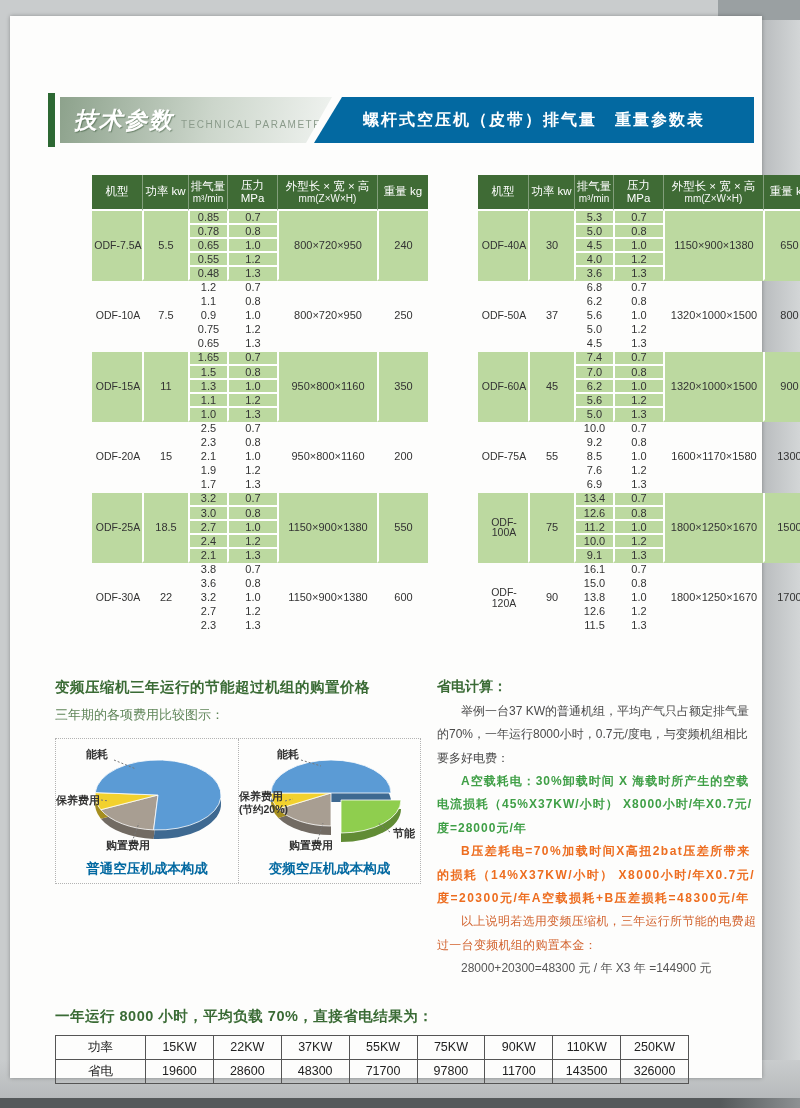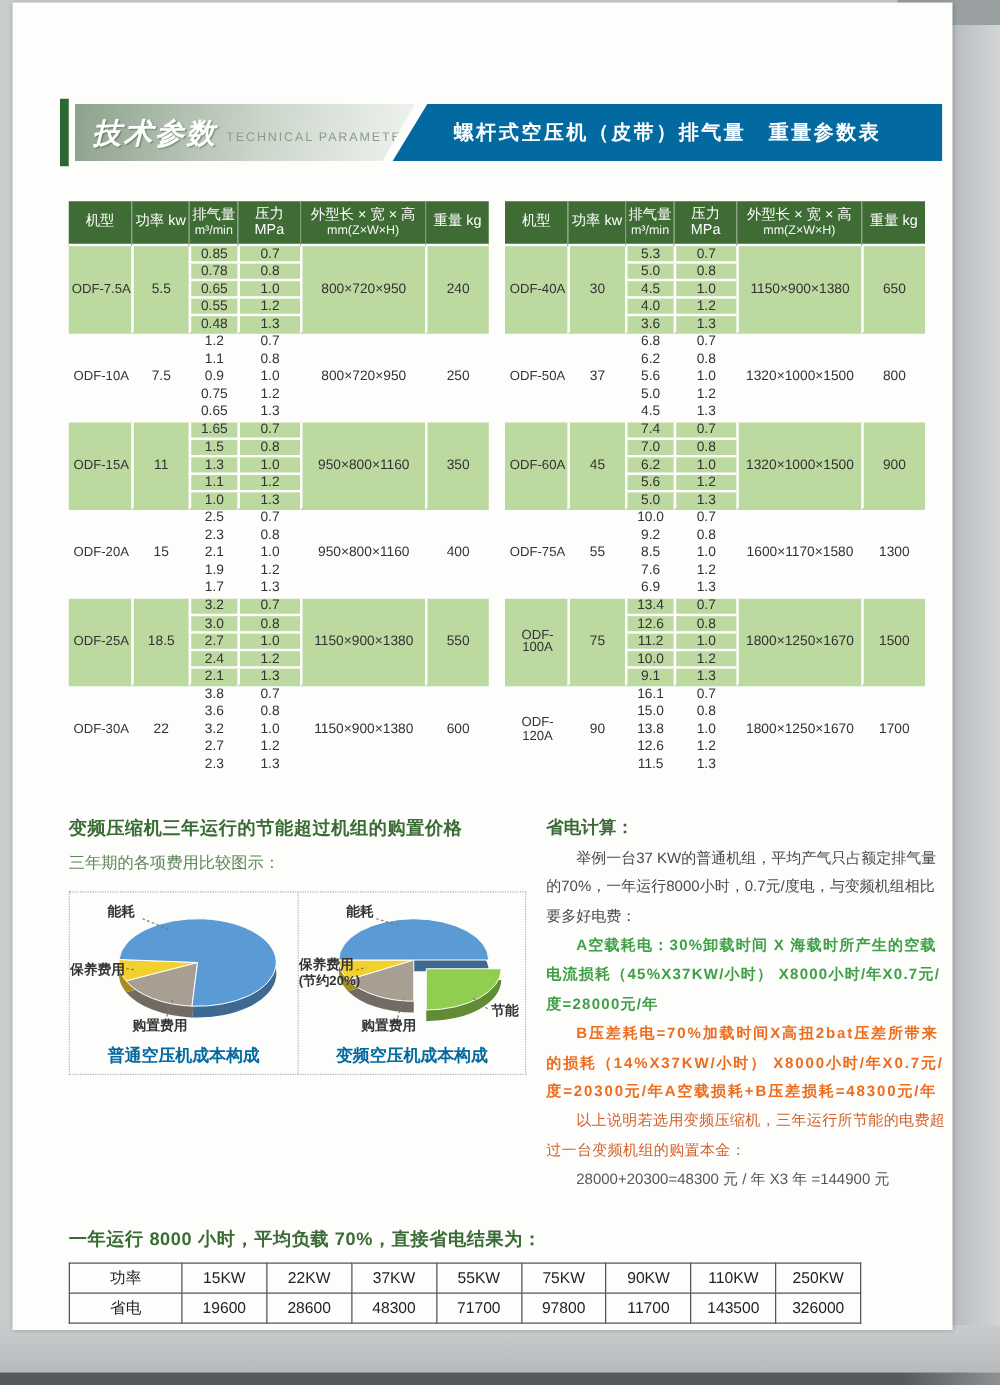--- a/index.html
+++ b/index.html
@@ -8,56 +8,56 @@
     background:#c9cccd;
     font-family:"Liberation Sans","DejaVu Sans",sans-serif;
   }
   .scan-right{position:absolute;right:0;top:0;width:38px;height:100%;
     background:linear-gradient(to right,#b9bcbe,#d3d6d7);}
   .scan-corner{position:absolute;right:0;top:0;width:82px;height:20px;background:#9aa0a2;}
   .scan-bottom{position:absolute;left:0;bottom:10px;width:100%;height:38px;
     background:linear-gradient(#c9cccd,#b7babc);}
   .scan-bottom-line{position:absolute;left:0;bottom:0;width:100%;height:10px;
     background:linear-gradient(to right,#55595b 0%,#55595b 90%,#8d9193 100%);}
-  .page{position:absolute;left:10px;top:2px;width:752px;height:1062px;
+  .page{position:absolute;left:10px;top:16px;width:752px;height:1062px;
     background:#fdfdfc;box-shadow:0 0 4px rgba(0,0,0,.3);}
 
   
   .band{display:flex;align-items:center;height:46px;margin:81px 8px 0 38px;position:relative;}
   .band-bar{width:7px;height:54px;background:#2d6833;flex:none;margin-right:5px;}
   .band-left{width:272px;height:46px;flex:none;
     background:linear-gradient(100deg,#8da28c 0%,#ccd6cb 55%,#f0f3f0 100%);
     clip-path:polygon(0 0,100% 0,calc(100% - 26px) 100%,0 100%);
     display:flex;align-items:center;padding-left:14px;gap:7px;box-sizing:border-box;}
   .t-cn{color:#fff;font-size:23px;font-weight:bold;font-style:italic;letter-spacing:2px;
     text-shadow:1px 1px 1px rgba(40,70,40,.45);white-space:nowrap;}
   .t-en{color:#8b9b8b;font-size:10px;letter-spacing:1.5px;white-space:nowrap;padding-top:8px;}
   .band-right{flex:1;height:46px;margin-left:-18px;background:#0369a1;
     clip-path:polygon(28px 0,100% 0,100% 100%,0 100%);
     display:flex;align-items:center;justify-content:center;}
   .band-right span{color:#fff;font-size:16px;font-weight:bold;letter-spacing:2px;}
 
   
   .tables{display:flex;gap:13px;margin:32px 8px 0 45px;}
-  table.spec{border-collapse:separate;border-spacing:0;table-layout:fixed;width:336px;flex:none;}
+  table.spec{border-collapse:separate;border-spacing:0;table-layout:fixed;width:336px;flex:none;margin-left:37px;}
   .spec thead th{background:#3f6b35;color:#fff;font-weight:normal;font-size:11.5px;
     height:34px;line-height:1.15;padding:0;border-bottom:2px solid #fff;
     border-left:1px solid rgba(255,255,255,.35);}
   .spec thead th:first-child{border-left:none;}
   .spec thead th small{display:block;font-size:10px;opacity:.95;font-weight:normal;}
   .spec td{font-size:11px;color:#333;text-align:center;height:12.1px;padding:0;line-height:1;
     border-left:2px solid transparent;border-bottom:2px solid transparent;}
   .spec td.model-cell{font-size:10.5px;}
   .blk-green td{background:#bcd9a0;}
   .blk-white td{background:transparent;}
   .spec td.vline{border-left-color:#fff;}
   .spec td.sep{border-bottom-color:#fff;}
 
   
-  .mid{display:flex;margin:33px 4px 0 45px;}
+  .mid{display:flex;margin:44px 4px 0 45px;}
   .mid-left{width:372px;flex:none;}
   .mid-title{font-size:14.5px;font-weight:bold;color:#3a6b35;letter-spacing:.5px;}
   .mid-sub{font-size:13px;color:#5f8558;margin-top:9px;}
   .chartbox{margin-top:14px;width:366px;border:1px dotted #b3b3b3;display:flex;box-sizing:border-box;}
   .chart-half{width:50%;padding:4px 0 5px;position:relative;box-sizing:border-box;}
   .chart-half + .chart-half{border-left:1px dotted #b3b3b3;}
   .pie-caption{text-align:center;font-size:13.5px;font-weight:bold;color:#0369a1;margin-top:1px;}
   .mid-right{flex:1;padding-left:10px;}
   .calc-title{font-size:14px;font-weight:bold;color:#3a6b35;margin:0 0 4px 0;}
   .calc-p{font-size:12px;line-height:1.95;text-indent:2em;margin:0;}
@@ -186,21 +186,21 @@
           <tr class="blk-green">
             <td class="disp-cell vline">1.0</td>
             <td class="press-cell vline">1.3</td>
           </tr>
           <tr class="blk-white">
             <td rowspan="5" class="model-cell">ODF-20A</td>
             <td rowspan="5" class="power-cell">15</td>
             <td class="disp-cell">2.5</td>
             <td class="press-cell">0.7</td>
             <td rowspan="5" class="dims-cell">950×800×1160</td>
-            <td rowspan="5" class="weight-cell">400</td>
+            <td rowspan="5" class="weight-cell">200</td>
           </tr>
           <tr class="blk-white">
             <td class="disp-cell">2.3</td>
             <td class="press-cell">0.8</td>
           </tr>
           <tr class="blk-white">
             <td class="disp-cell">2.1</td>
             <td class="press-cell">1.0</td>
           </tr>
           <tr class="blk-white">

